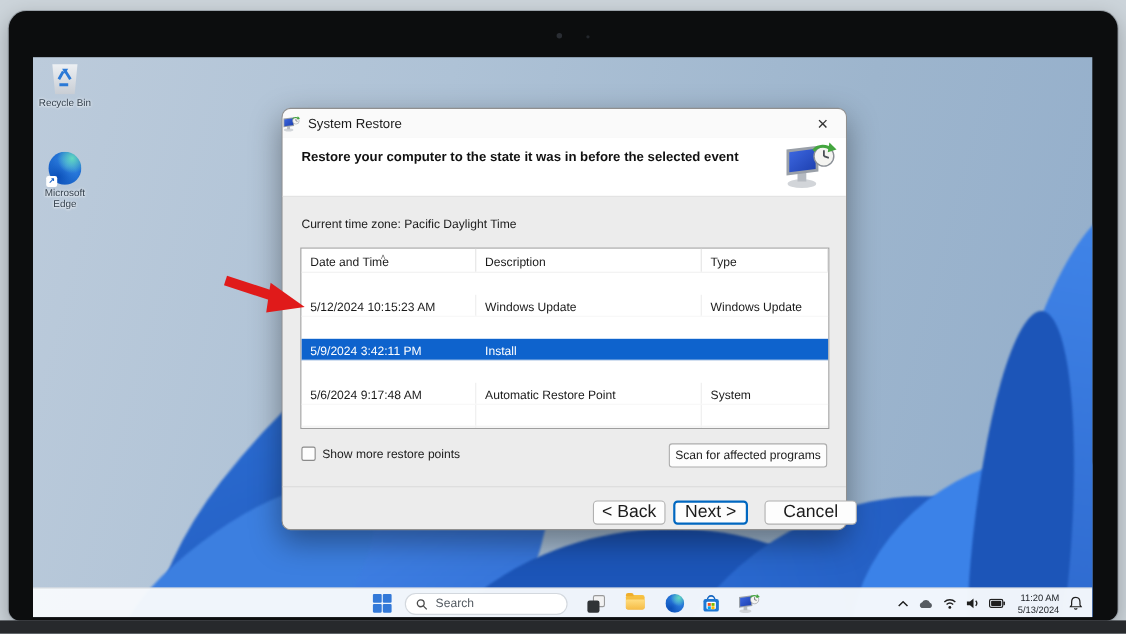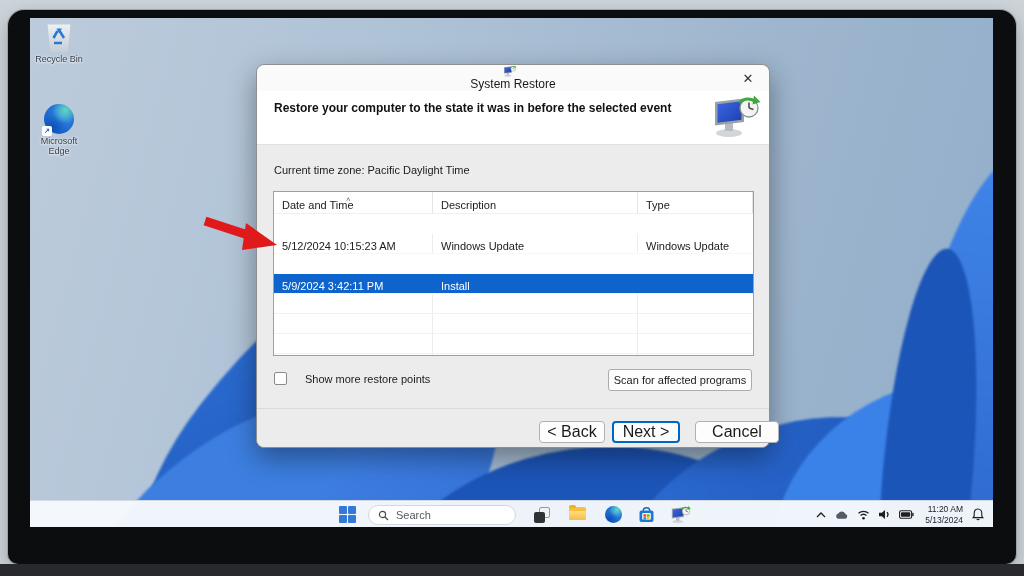--- a/index.html
+++ b/index.html
@@ -11,21 +11,21 @@
   }
   
   .bezel { position:absolute; left:8px; top:10px; right:8px; bottom:12px;
     background:#0c0d0e; border-radius:16px 16px 10px 10px;
     box-shadow:0 0 0 1px #9aa1a8, 0 6px 18px rgba(0,0,0,.25); }
   .webcam { position:absolute; left:498px; top:20px; width:5px; height:5px; border-radius:50%;
     background:#2a2d33; box-shadow:26px 1px 0 -1px #23262b; }
   .base { position:absolute; left:0; bottom:0; width:1024px; height:12px; background:#27292c; }
 
   
-  .screen { position:absolute; left:30px; top:18px; width:963px; height:509px; overflow:hidden;
+  .screen { position:absolute; left:30px; top:52px; width:963px; height:509px; overflow:hidden;
     background:linear-gradient(105deg,#bccbdb 0%,#aec2d6 35%,#9db5cd 70%,#93aecb 100%); }
   .petal { position:absolute; border-radius:50% 50% 50% 50% / 58% 58% 42% 42%; filter:blur(1px); }
   .p1 { left:170px; top:170px; width:250px; height:520px; transform:rotate(38deg); background:linear-gradient(120deg,#2e72d8,#1c50b2); }
   .p2 { left:255px; top:270px; width:190px; height:420px; transform:rotate(27deg); background:linear-gradient(120deg,#4a8df0,#2a66cc); }
   .p3 { left:120px; top:350px; width:140px; height:300px; transform:rotate(48deg); background:#3c7fe0; }
   .p4 { left:330px; top:430px; width:460px; height:300px; transform:rotate(-8deg); background:#1c55b8; }
   .p5 { left:560px; top:410px; width:400px; height:260px; transform:rotate(-24deg); background:linear-gradient(100deg,#2e6fd6,#1e55b8); }
   .p6 { left:720px; top:380px; width:320px; height:220px; transform:rotate(-38deg); background:#3b82e8; }
   .p7 { left:880px; top:130px; width:170px; height:480px; transform:rotate(9deg); background:linear-gradient(180deg,#4186ea,#2a63c8); }
   .p8 { left:855px; top:230px; width:90px; height:400px; transform:rotate(5deg); background:#1c55b8; }
@@ -49,21 +49,21 @@
     border-radius:2px; font-size:7px; line-height:10px; color:#1b62c4; font-weight:bold; }
 
   
   .anno-arrow { position:absolute; left:171px; top:196px; width:82px; height:46px; }
 
   
   .dialog { position:absolute; left:226px; top:46px; width:514px; height:384px;
     background:#ececec; border:1px solid #8f8f8f; border-radius:8px;
     box-shadow:0 10px 28px rgba(0,0,0,.38); font-size:11px; color:#1b1b1b; }
   .titlebar { position:absolute; left:0; top:0; right:0; height:26px; background:#fafafa;
-    border-radius:8px 8px 0 0; display:flex; align-items:center; padding:0 10px;flex-direction:column; }
+    border-radius:8px 8px 0 0; display:flex; align-items:center; padding:0 0; }
   .titlebar .t-icon { width:16px; height:15px; margin-right:7px; }
   .titlebar .t-text { font-size:12px; color:#1a1a1a; }
   .close-btn { position:absolute; right:10px; top:4px; width:22px; height:19px; text-align:center;
     font-size:13px; line-height:19px; color:#333; cursor:pointer; border-radius:3px; }
   .dlg-header { position:absolute; left:0; top:26px; right:0; height:54px; background:#ffffff;
     border-bottom:1px solid #e0e0e0; }
   .dlg-header .h-text { position:absolute; left:17px; top:10px; width:400px;
     font-size:12px; font-weight:bold; color:#111; }
   .dlg-header .h-icon { position:absolute; right:8px; top:2px; width:48px; height:46px; }
   .dlg-body { position:absolute; left:0; top:80px; right:0; bottom:0; background:#ececec;
@@ -79,21 +79,21 @@
     border-right:1px solid #ededed; }
   .c0 { width:159px; } .c1 { width:205px; } .c2 { width:115px; border-right:none; }
   .trow.hdr .tcell { border-right:1px solid #e4e4e4; color:#1b1b1b; }
   .sort-chev { position:absolute; left:72px; top:-3px; font-size:8px; color:#666; }
   .trow.sel { background:#0e63cd; }
   .trow.sel .tcell { color:#fff; border-right-color:transparent; }
   .trow.empty { border-bottom:1px solid #f2f2f2; }
   .trow.data { border-bottom:1px solid #f7f7f7;margin-top:20px; }
 
   
-  .chk-row { position:absolute; left:17px; top:227px; display:flex; align-items:center;gap:12px; }
+  .chk-row { position:absolute; left:17px; top:227px; display:flex; align-items:center; }
   .chk-box { width:13px; height:13px; background:#fdfdfd; border:1px solid #8a8a8a; border-radius:2px; }
   .chk-lbl { margin-left:6px; font-size:11px; color:#1b1b1b; }
   .scan-btn { position:absolute; right:17px; top:224px; width:144px; height:22px;
     background:#fdfdfd; border:1px solid #acacac; border-radius:3px;
     font-size:11px; color:#1b1b1b; text-align:center; line-height:20px; cursor:pointer; }
 
   .dlg-divider { position:absolute; left:0; top:263px; right:0; height:1px; background:#dadada; }
 
   .btn { position:absolute; top:276px; height:22px; background:#fdfdfd; border:1px solid #b0b0b0;
     border-radius:4px; font-size:16px; color:#1b1b1b; text-align:center; line-height:20px; cursor:pointer; }
@@ -217,20 +217,25 @@
         </div>
         <div class="trow data">
           <div class="tcell c0">5/12/2024  10:15:23 AM</div>
           <div class="tcell c1">Windows Update</div>
           <div class="tcell c2">Windows Update</div>
         </div>
         <div class="trow data sel">
           <div class="tcell c0">5/9/2024  3:42:11 PM</div>
           <div class="tcell c2">Install</div>
         </div>
+        <div class="trow data">
+          <div class="tcell c0">5/6/2024  9:17:48 AM</div>
+          <div class="tcell c1">Automatic Restore Point</div>
+          <div class="tcell c2">System</div>
+        </div>
         <div class="trow empty">
           <div class="tcell c0"></div>
             <div class="tcell c1"></div>
             <div class="tcell c2"></div>
         </div>
         <div class="trow empty">
           <div class="tcell c0"></div>
             <div class="tcell c1"></div>
             <div class="tcell c2"></div>
         </div>

